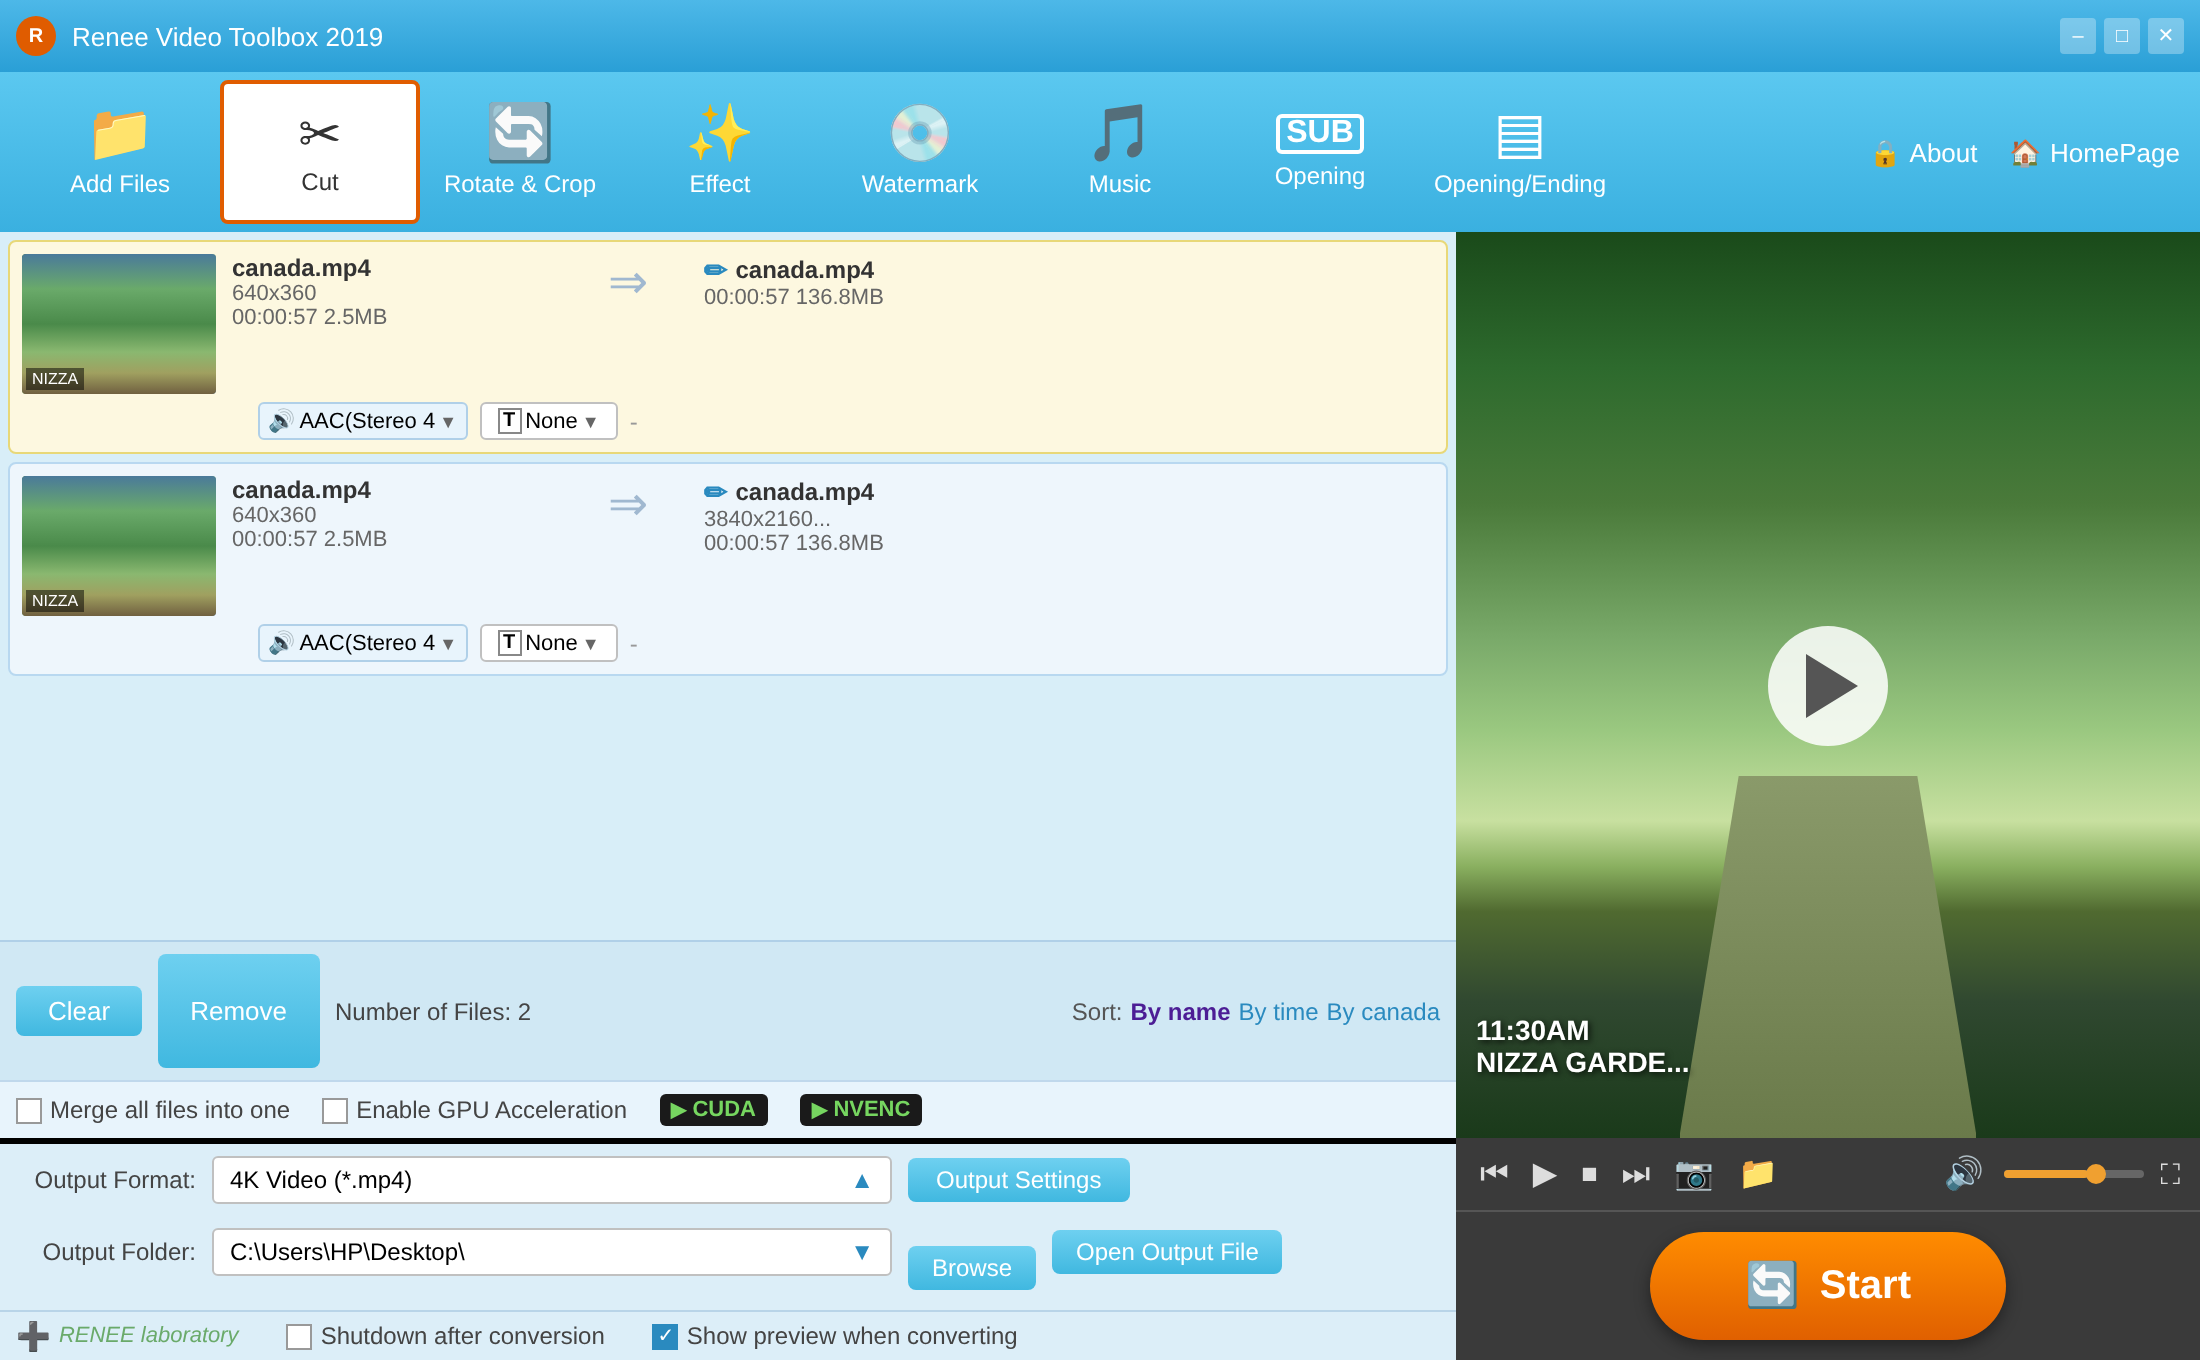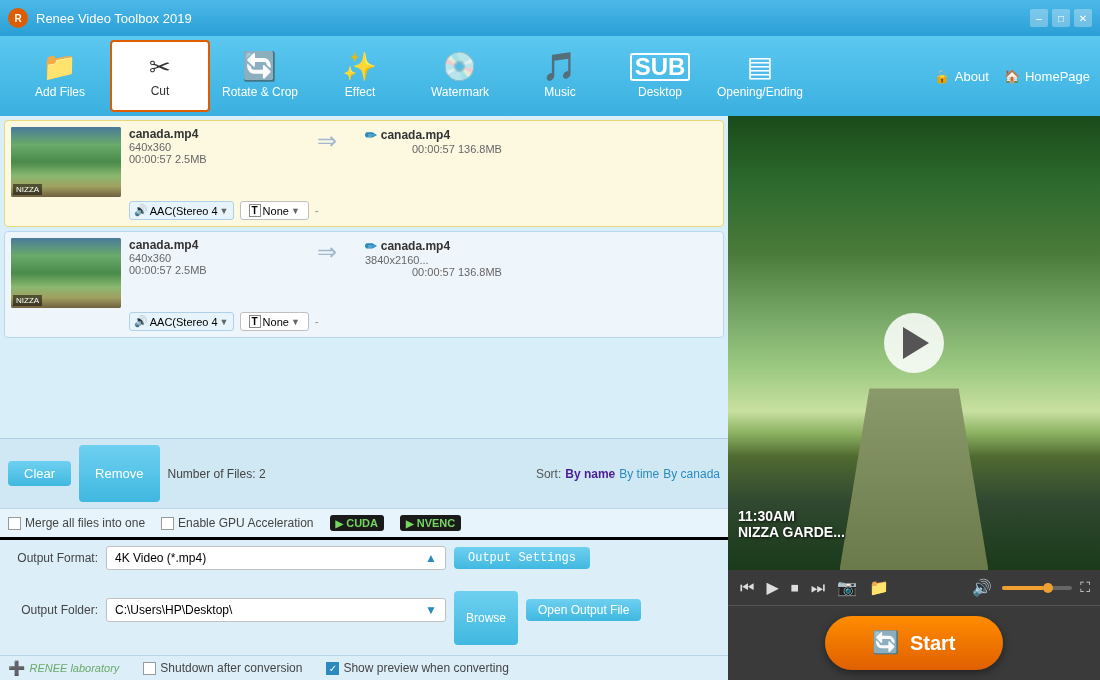--- a/index.html
+++ b/index.html
@@ -66,41 +66,41 @@
     }
 
     
     .file-list {
       flex: 1;
       overflow-y: auto;
       padding: 4px;
     }
 
     .file-thumb {
-      width: 110px;
+      width: 97px;
       height: 70px;
       background: linear-gradient(135deg, #2d6a2d 0%, #4a8a4a 30%, #8ab87a 60%, #c8d890 80%, #6090c0 100%);
       border-radius: 2px;
       flex-shrink: 0;
       position: relative;
       overflow: hidden;
     }
 
     .file-info { flex: 0 0 160px; }
     .file-name { font-weight: bold; color: #333; font-size: 12px; }
     .file-dims { color: #666; font-size: 11px; }
     .file-duration { color: #666; font-size: 11px; }
 
     .arrow-area { flex: 0 0 60px; display: flex; align-items: center; justify-content: center; }
     .arrow-icon { font-size: 24px; color: #a0b8d0; }
 
     .file-output { flex: 1; }
     .output-name { display: flex; align-items: center; gap: 4px; font-weight: bold; color: #333; font-size: 12px; }
     .output-dims { color: #666; font-size: 11px; }
-    .output-duration { color: #666; font-size: 11px; margin-left: 47px; }
+    .output-duration { color: #666; font-size: 11px; }
 
     .audio-select {
       background: #e8f4fc;
       border: 1px solid #b0d0e8;
       border-radius: 3px;
       padding: 2px 4px;
       font-size: 11px;
       cursor: pointer;
       display: flex;
       align-items: center;
@@ -217,27 +217,26 @@
     }
     .output-select-arrow { color: #2a8abf; font-size: 12px; }
     .btn-output-settings {
       background: linear-gradient(180deg, #6ed0f0 0%, #40b8e0 100%);
       border: none;
       color: white;
       padding: 4px 14px;
       border-radius: 4px;
       cursor: pointer;
       font-size: 12px;
-      font-family: Liberation Mono, monospace;
     }
     .btn-browse {
       background: linear-gradient(180deg, #6ed0f0 0%, #40b8e0 100%);
       border: none;
       color: white;
-      padding: 20px 12px;
+      padding: 4px 12px;
       border-radius: 4px;
       cursor: pointer;
       font-size: 12px;
       margin-top: 17px;
     }
     .btn-open-output {
       background: linear-gradient(180deg, #6ed0f0 0%, #40b8e0 100%);
       border: none;
       color: white;
       padding: 4px 12px;
@@ -407,22 +406,22 @@
   </div>
   <div class="toolbar-item">
     <span class="toolbar-icon">💿</span>
     <span class="toolbar-label">Watermark</span>
   </div>
   <div class="toolbar-item">
     <span class="toolbar-icon">🎵</span>
     <span class="toolbar-label">Music</span>
   </div>
   <div class="toolbar-item">
-    <span class="toolbar-icon" style="font-size:24px; font-weight:bold; border:2px solid white; padding:0 3px; border-radius:3px;">SUB</span>
-    <span class="toolbar-label">Desktop</span>
+    <span class="toolbar-icon" style="font-size:16px; font-weight:bold; border:2px solid white; padding:0 3px; border-radius:3px;">SUB</span>
+    <span class="toolbar-label">Opening</span>
   </div>
   <div class="toolbar-item">
     <span class="toolbar-icon">▤</span>
     <span class="toolbar-label">Opening/Ending</span>
   </div>
   <div class="toolbar-right">
     <div class="toolbar-right-item">
       <span>🔒</span>
       <span>About</span>
     </div>

